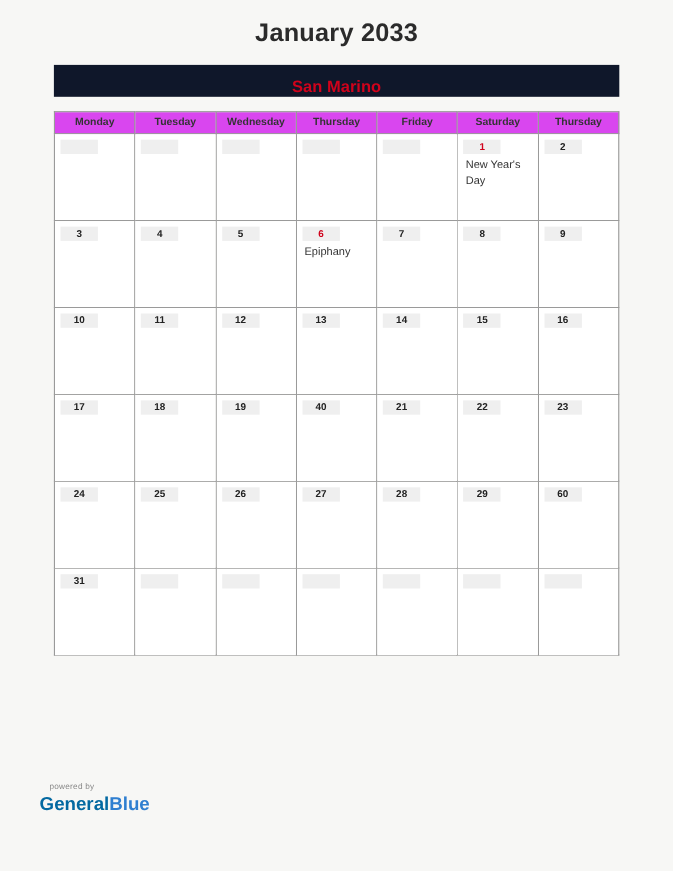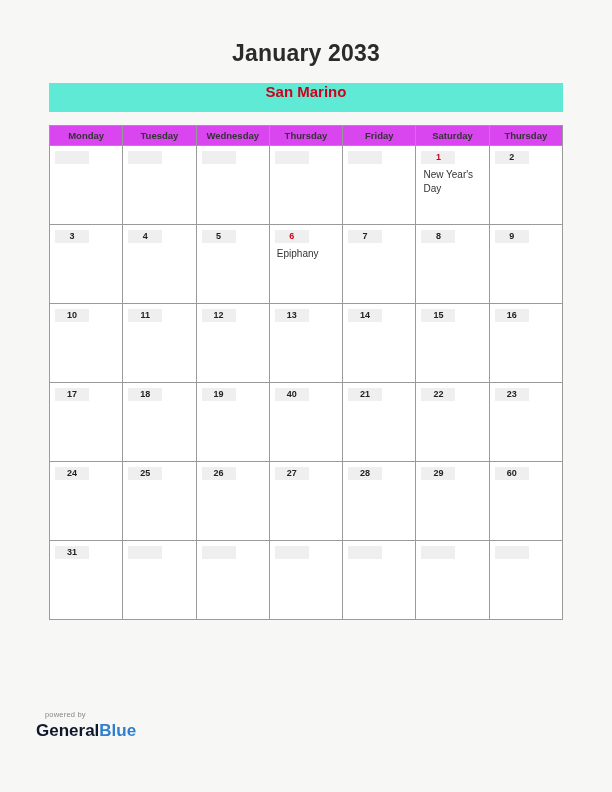--- a/index.html
+++ b/index.html
@@ -18,29 +18,29 @@
     position: relative;
     width: 612px;
     height: 792px;
     box-sizing: border-box;
   }
   .title {
     text-align: center;
     font-size: 23px;
     font-weight: bold;
     color: #2b2b2b;
-    padding-top: 40px;
+    padding-top: 16px;
     letter-spacing: 0.2px;
   }
   .subtitle-bar {
     margin: 16px 49px 0 49px;
-    background: #5eead4;
+    background: #0f172a;
     height: 29px;
     display: flex;
-    align-items: flex-start;
+    align-items: flex-end;
     justify-content: center;
   }
   .subtitle {
     color: #d0021b;
     font-size: 15px;
     font-weight: bold;
   }
   table.cal {
     margin: 13px 49px 0 49px;
     border-collapse: collapse;
@@ -102,21 +102,21 @@
     font-size: 7.5px;
     color: #888;
     margin-left: 9px;
     letter-spacing: 0.2px;
   }
   .brand {
     font-size: 17px;
     font-weight: bold;
     margin-top: 2px;
   }
-  .brand .g { color: #0f172a; }
+  .brand .g { color: #0369a1; }
   .brand .b { color: #2f7fd0; text-align: right; }
 </style>
 </head>
 <body>
 
 <div class="page">
 
   <div class="title">January 2033</div>
 
   <div class="subtitle-bar">

